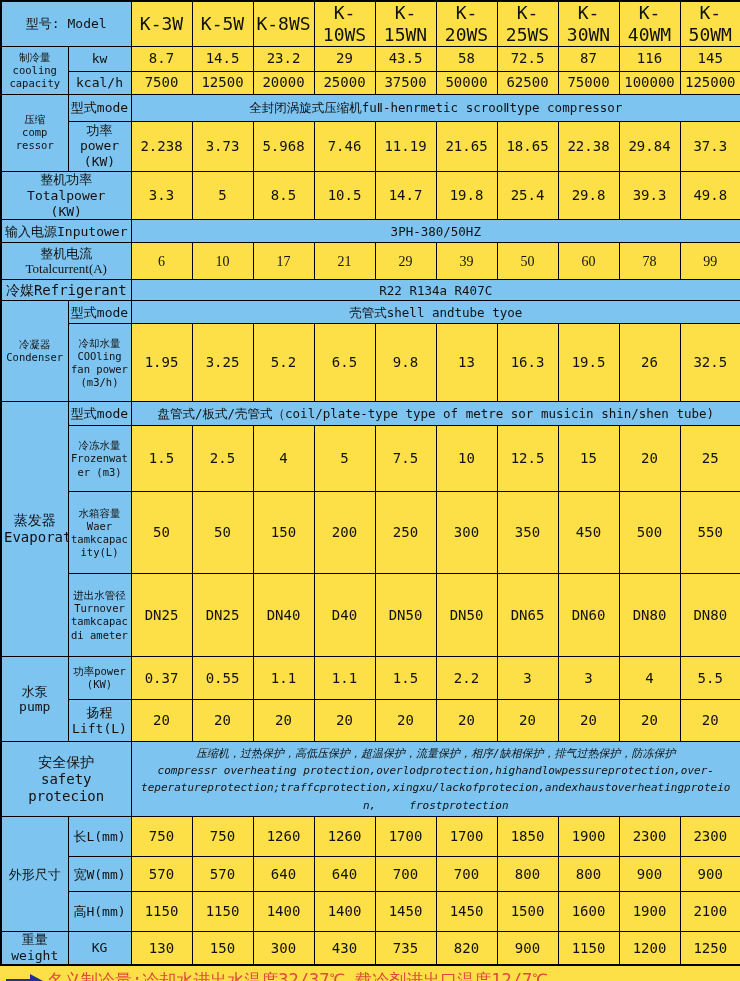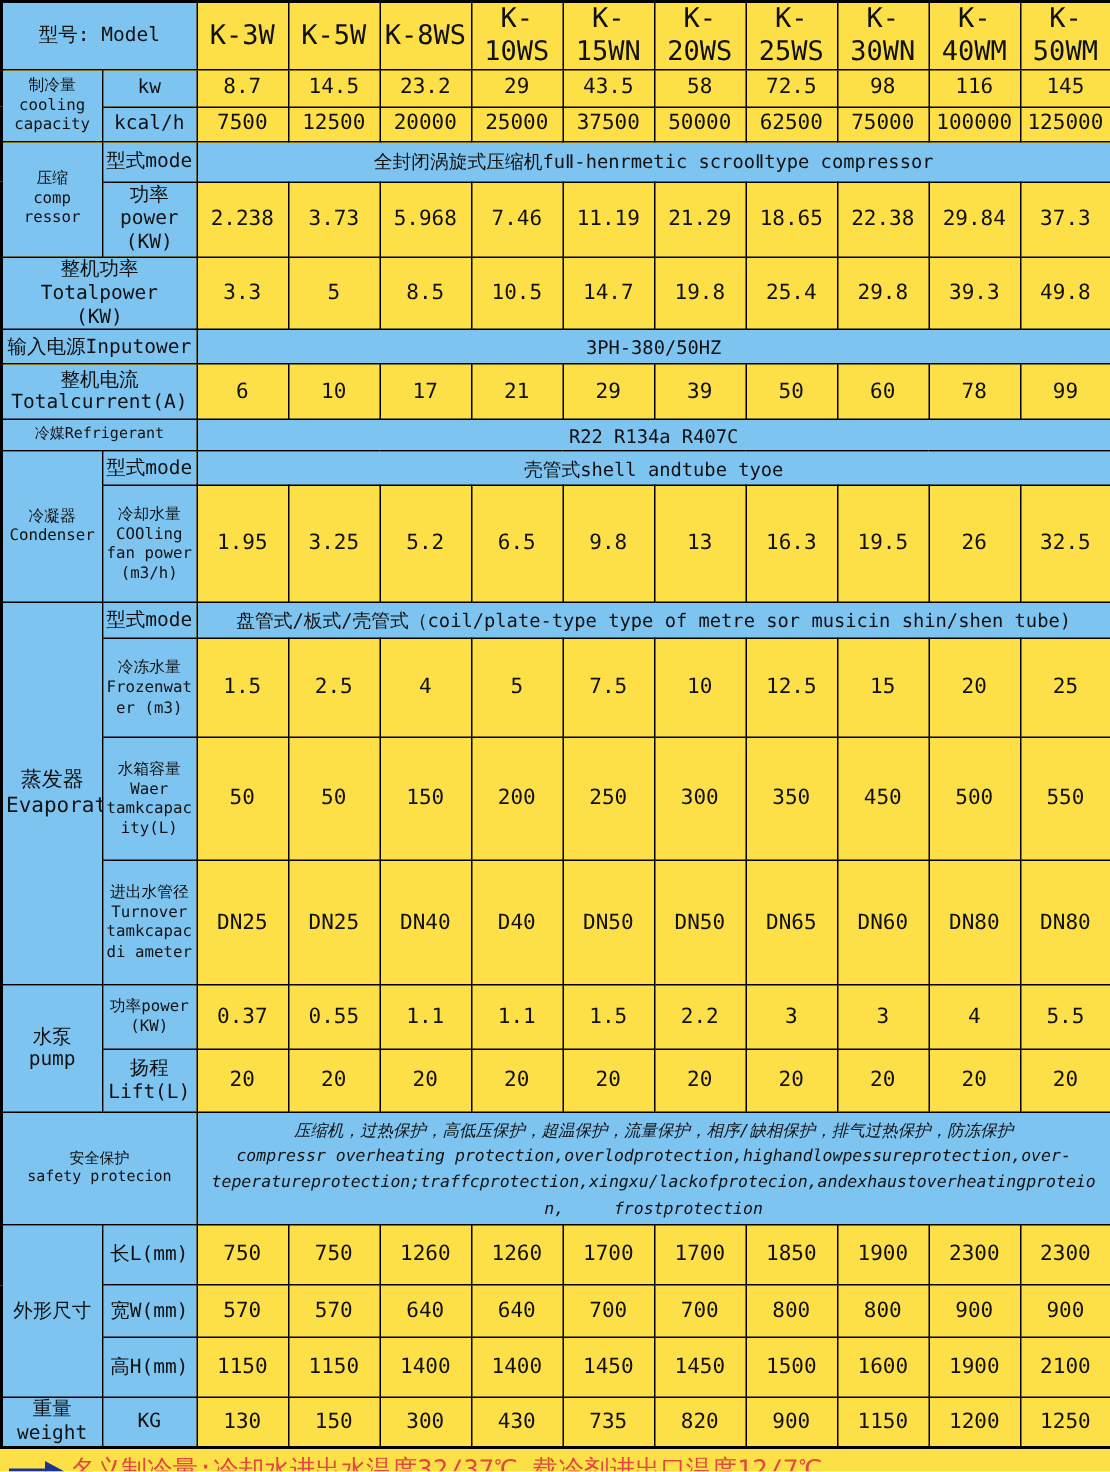--- a/index.html
+++ b/index.html
@@ -14,21 +14,21 @@
   table{border-collapse:collapse;table-layout:fixed;width:740px;border:2px solid var(--border);}
   td{border:1px solid var(--border);text-align:center;vertical-align:middle;
      padding:0 2px;font-size:13px;line-height:1.22;color:#111;
      white-space:pre-line;overflow:hidden;}
   td.lbl{background:var(--blue);}
   td.span{background:var(--blue);font-size:12.5px;}
   td.model{font-size:18px;}
   td.val{font-size:14px;}
   td.sm{font-size:10.5px;line-height:1.25;}
   td.xs{font-size:14px;}
-  td.md{font-size:10px;}
+  td.md{font-size:14px;}
   td.safety{white-space:pre-wrap;font-size:11px;line-height:1.55;font-style:italic;}
   .notes{margin:5px 12px 0 4px;display:flex;flex-direction:column;gap:1px;}
   .note{display:flex;align-items:center;gap:3px;color:var(--note-red);
         font-size:17px;line-height:1.1;white-space:nowrap;}
   .arrow{position:relative;width:40px;height:16px;flex:0 0 auto;}
   .arrow .bar{position:absolute;left:2px;top:6px;width:25px;height:4px;background:var(--arrow-navy);}
   .arrow .head{position:absolute;left:26px;top:1px;width:0;height:0;
         border-top:7px solid transparent;border-bottom:7px solid transparent;
         border-left:13px solid var(--arrow-navy);}
 </style>
@@ -70,21 +70,21 @@
 cooling
 capacity</td>
           <td class="lbl">kw</td>
           <td class="val">8.7</td>
           <td class="val">14.5</td>
           <td class="val">23.2</td>
           <td class="val">29</td>
           <td class="val">43.5</td>
           <td class="val">58</td>
           <td class="val">72.5</td>
-          <td class="val">98</td>
+          <td class="val">87</td>
           <td class="val">116</td>
           <td class="val">145</td>
         </tr>
         <tr style="height: 23px;">
           <td class="lbl">kcal/h</td>
           <td class="val">7500</td>
           <td class="val">12500</td>
           <td class="val">20000</td>
           <td class="val">25000</td>
           <td class="val">37500</td>
@@ -103,21 +103,21 @@
         </tr>
         <tr style="height: 50px;">
           <td class="lbl">功率
 power
 (KW)</td>
           <td class="val">2.238</td>
           <td class="val">3.73</td>
           <td class="val">5.968</td>
           <td class="val">7.46</td>
           <td class="val">11.19</td>
-          <td class="val">21.29</td>
+          <td class="val">21.65</td>
           <td class="val">18.65</td>
           <td class="val">22.38</td>
           <td class="val">29.84</td>
           <td class="val">37.3</td>
         </tr>
         <tr style="height: 46px; margin-top: 12px;">
           <td colspan="2" class="lbl">整机功率
 Totalpower
 (KW)</td>
           <td class="val">3.3</td>
@@ -128,21 +128,21 @@
           <td class="val">19.8</td>
           <td class="val">25.4</td>
           <td class="val">29.8</td>
           <td class="val">39.3</td>
           <td class="val">49.8</td>
         </tr>
         <tr style="height: 23px;">
           <td colspan="2" class="lbl">输入电源Inputower</td>
           <td colspan="10" class="span">3PH-380/50HZ</td>
         </tr>
-        <tr style="height: 37px;">
+        <tr style="height: 37px; font-family: Liberation Serif, serif;">
           <td colspan="2" class="lbl">整机电流
 Totalcurrent(A)</td>
           <td class="val">6</td>
           <td class="val">10</td>
           <td class="val">17</td>
           <td class="val">21</td>
           <td class="val">29</td>
           <td class="val">39</td>
           <td class="val">50</td>
           <td class="val">60</td>

